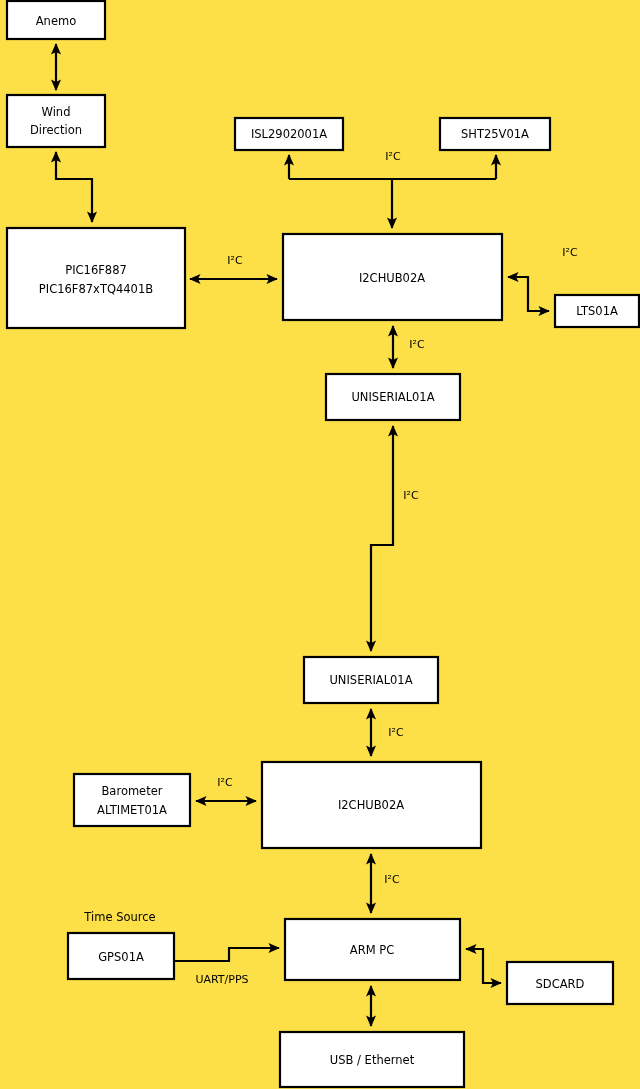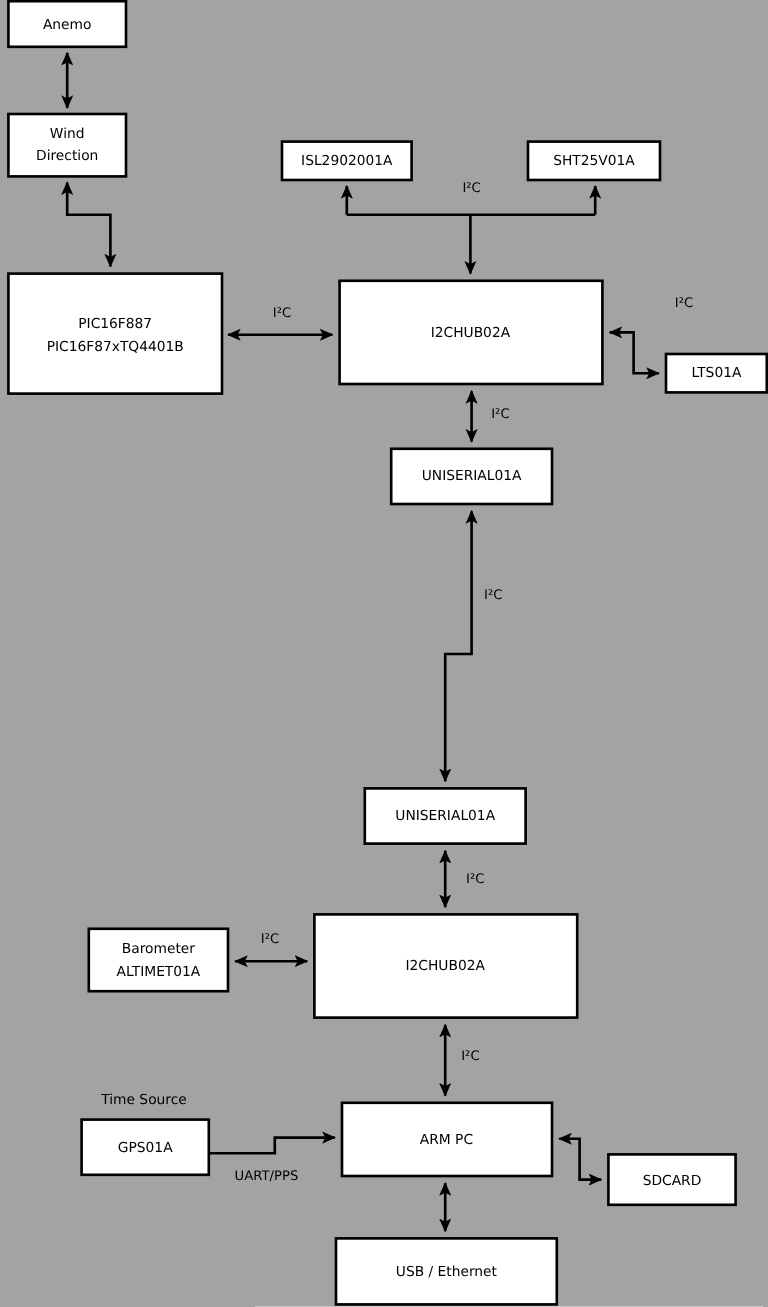--- a/index.html
+++ b/index.html
@@ -10,21 +10,21 @@
   body {
     width: 640px;
     height: 1089px;
     font-family: "DejaVu Sans", sans-serif;
     overflow: hidden;
   }
   #diagram-root {
     position: relative;
     width: 640px;
     height: 1089px;
-    background: #a3a3a3;
+    background: #fde047;
   }
   svg#diagram-svg {
     display: block;
     width: 640px;
     height: 1089px;
   }
   .node-rect {
     fill: #ffffff;
     stroke: #000000;
     stroke-width: 2.2;

